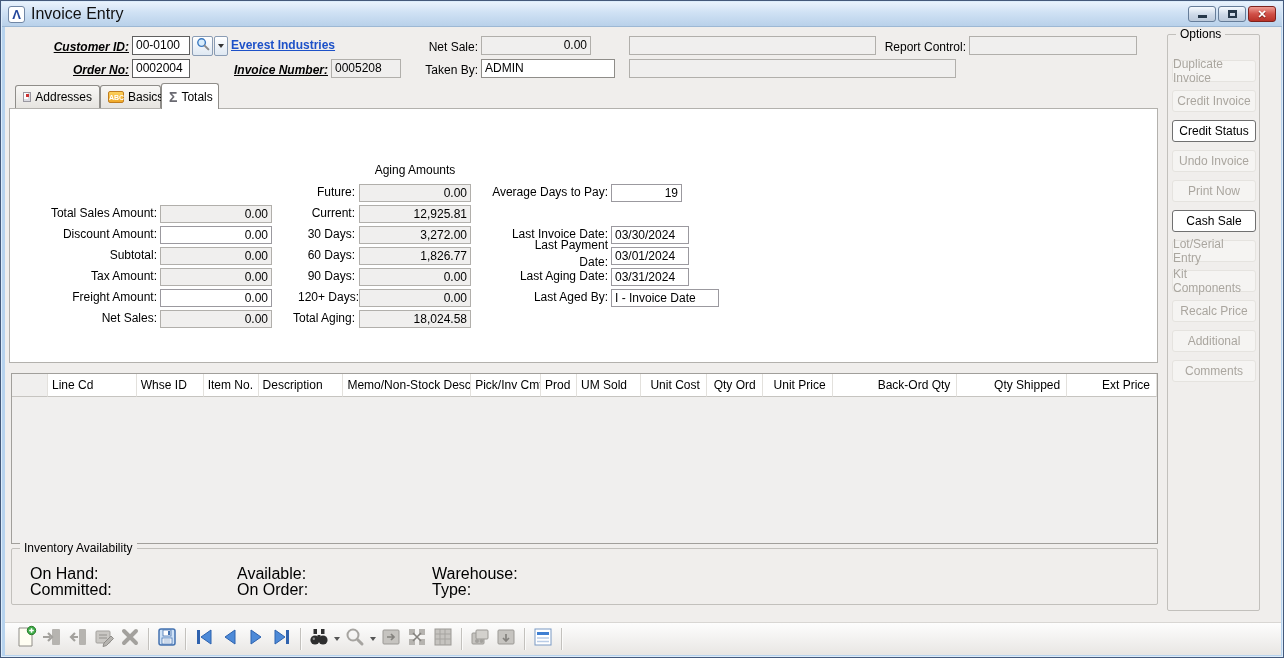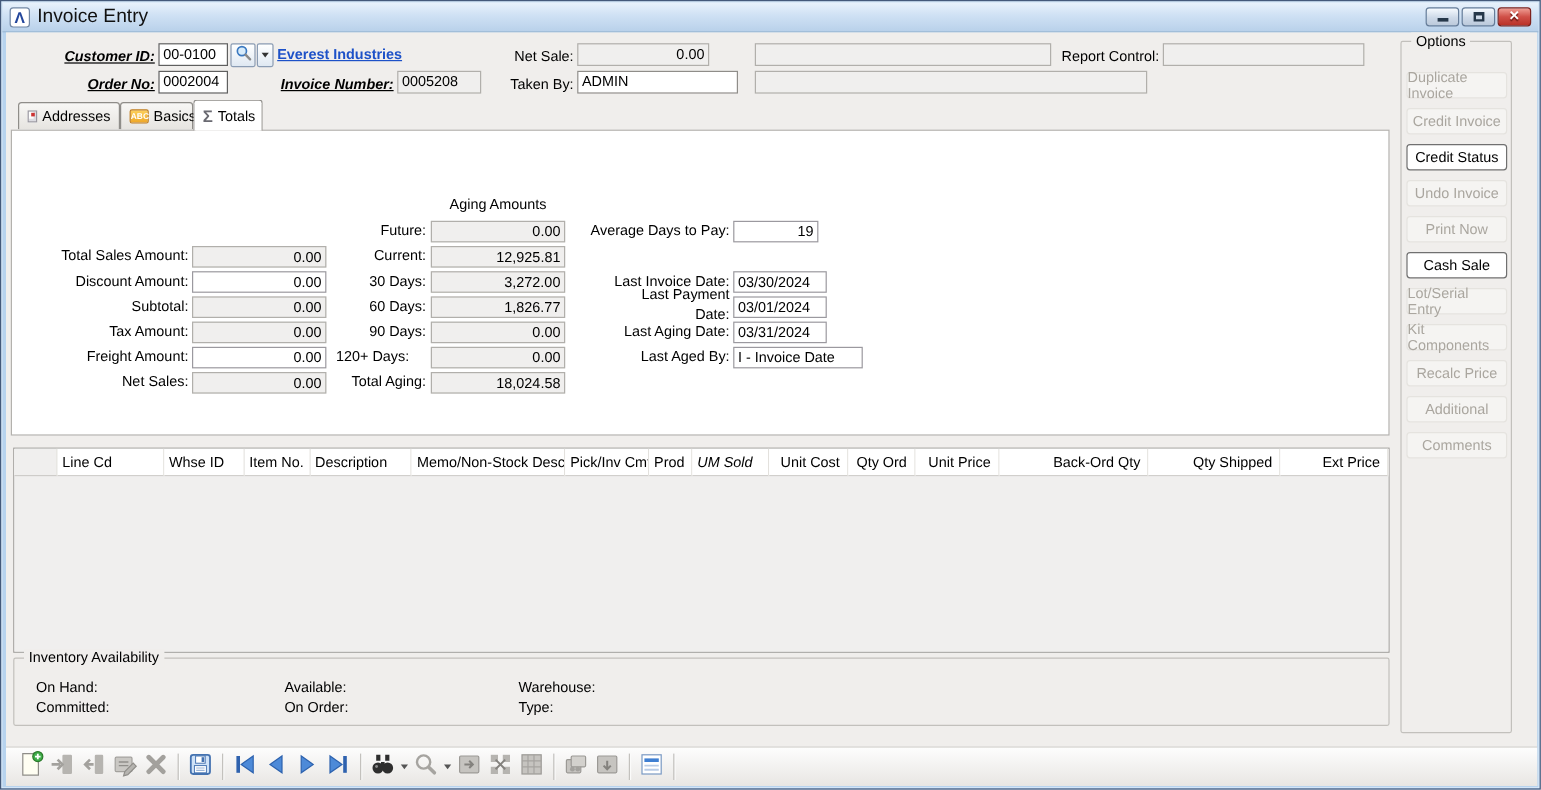--- a/index.html
+++ b/index.html
@@ -62,21 +62,21 @@
   
   .grid { position:absolute; left:6px; top:346px; width:1147px; height:171px; border:1px solid #a19f9b; background:#f0efee; }
   .grid-header { position:absolute; left:0; top:0; right:0; height:23px; display:flex; background:#fff; }
   .gh-cell { height:23px; line-height:22px; font-size:12px; color:#000; border-right:1px solid #e3e1dd;
     border-bottom:1px solid #c6c4c0; padding:0 4px; white-space:nowrap; overflow:hidden; background:#fff; }
   .gh-cell.sel { background:#f0efee; }
   .gh-cell.r { text-align:right; padding-right:6px; }
   
   .groupbox { position:absolute; border:1px solid #c2c0bc; border-radius:2px; }
   .gb-legend { position:absolute; top:-8px; left:8px; background:#f0eeec; padding:0 4px; font-size:12px; color:#000; height:15px; line-height:15px; }
-  .inv-label { position:absolute; font-size:12px; color:#000; height:15px; line-height:15px; }
+  .inv-label { position:absolute; font-size:16px; color:#000; height:15px; line-height:15px; }
   
   .opt-btn { position:absolute; left:4px; width:84px; height:22px; border-radius:3px; font-size:12px;
     display:flex; align-items:center; justify-content:center; font-family:"Liberation Sans",sans-serif; }
   .opt-btn.on { background:#fff; border:1px solid #707070; color:#000; cursor:pointer; }
   .opt-btn.off { background:#f5f4f2; border:1px solid #e5e3df; color:#aaa69f; }
   
   .toolbar { position:absolute; left:0; top:595px; width:100%; height:33px;
     background:linear-gradient(#fdfdfd,#e8e6e3); border-top:1px solid #d8d6d3; display:flex; align-items:center; padding-left:8px; }
   .tb-btn { width:26px; height:26px; display:flex; align-items:center; justify-content:center; }
   .tb-sep { width:1px; height:22px; background:#c3c1bd; box-shadow:1px 0 0 #fbfbfa; margin:0 5px; }
@@ -166,21 +166,21 @@
         <div class="p-label" style="left: 240px; top: 75px; width: 105px;">Future:</div>
         <div class="p-fld ro num" style="left: 349px; top: 75px; width: 112px;">0.00</div>
         <div class="p-label" style="left: 240px; top: 96px; width: 105px;">Current:</div>
         <div class="p-fld ro num" style="left: 349px; top: 96px; width: 112px;">12,925.81</div>
         <div class="p-label" style="left: 240px; top: 117px; width: 105px;">30 Days:</div>
         <div class="p-fld ro num" style="left: 349px; top: 117px; width: 112px;">3,272.00</div>
         <div class="p-label" style="left: 240px; top: 138px; width: 105px;">60 Days:</div>
         <div class="p-fld ro num" style="left: 349px; top: 138px; width: 112px;">1,826.77</div>
         <div class="p-label" style="left: 240px; top: 159px; width: 105px;">90 Days:</div>
         <div class="p-fld ro num" style="left: 349px; top: 159px; width: 112px;">0.00</div>
-        <div class="p-label" style="left: 226px; top: 180px; width: 105px;">120+ Days:</div>
+        <div class="p-label" style="left: 244px; top: 180px; width: 105px;">120+ Days:</div>
         <div class="p-fld ro num" style="left: 349px; top: 180px; width: 112px;">0.00</div>
         <div class="p-label" style="left: 240px; top: 201px; width: 105px;">Total Aging:</div>
         <div class="p-fld ro num" style="left: 349px; top: 201px; width: 112px;">18,024.58</div>
         <div class="p-label" style="left: 460px; top: 75px; width: 138px;">Average Days to Pay:</div>
         <div class="p-fld num" style="left: 601px; top: 75px; width: 71px;">19</div>
         <div class="p-label" style="left: 460px; top: 117px; width: 138px;">Last Invoice Date:</div>
         <div class="p-fld" style="left: 601px; top: 117px; width: 78px;">03/30/2024</div>
         <div class="p-label" style="left: 460px; top: 128px; width: 138px; padding-left: 44px;">Last Payment Date:</div>
         <div class="p-fld" style="left: 601px; top: 138px; width: 78px;">03/01/2024</div>
         <div class="p-label" style="left: 460px; top: 159px; width: 138px;">Last Aging Date:</div>
@@ -192,21 +192,21 @@
     <div class="grid">
       <div class="grid-header" id="grid-header">
           <div class="gh-cell sel" style="width: 36px;"></div>
           <div class="gh-cell" style="width: 89px;">Line Cd</div>
           <div class="gh-cell" style="width: 67px;">Whse ID</div>
           <div class="gh-cell" style="width: 55px;">Item No.</div>
           <div class="gh-cell" style="width: 85px;">Description</div>
           <div class="gh-cell" style="width: 128px;">Memo/Non-Stock Desc</div>
           <div class="gh-cell" style="width: 70px;">Pick/Inv Cmts</div>
           <div class="gh-cell" style="width: 36px;">Prod</div>
-          <div class="gh-cell" style="width: 64px; font-style: italic;">UM Sold</div>
+          <div class="gh-cell" style="width: 64px;">UM Sold</div>
           <div class="gh-cell r" style="width: 66px;">Unit Cost</div>
           <div class="gh-cell r" style="width: 56px;">Qty Ord</div>
           <div class="gh-cell r" style="width: 70px;">Unit Price</div>
           <div class="gh-cell r" style="width: 125px;">Back-Ord Qty</div>
           <div class="gh-cell r" style="width: 110px;">Qty Shipped</div>
           <div class="gh-cell r" style="width: 90px;">Ext Price</div>
         </div>
       <div style="position:absolute;left:0;top:23px;right:0;bottom:0;background:#f0efee"></div>
     </div>
 

